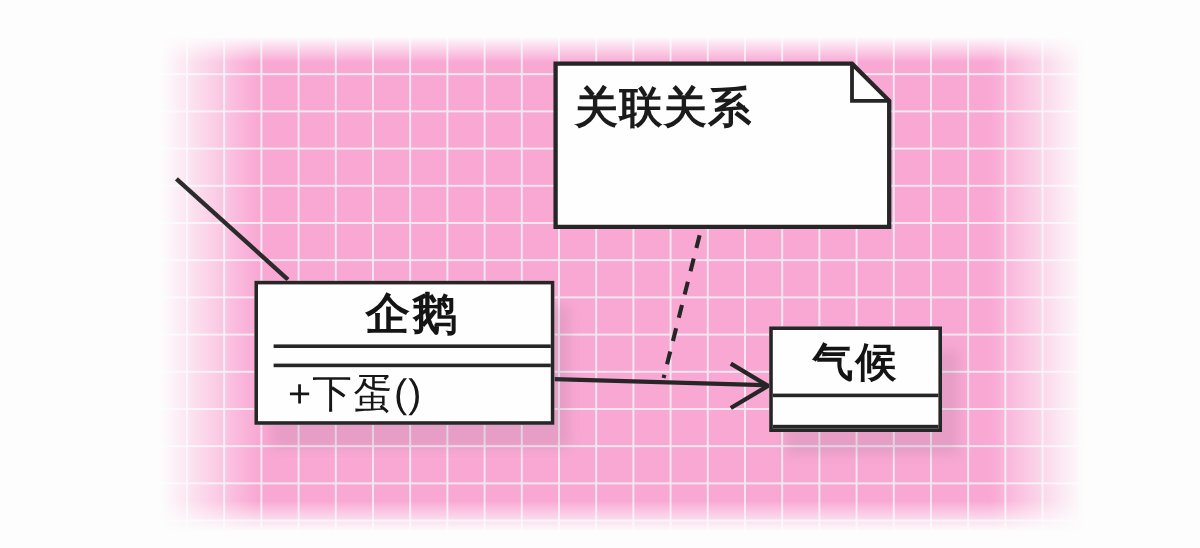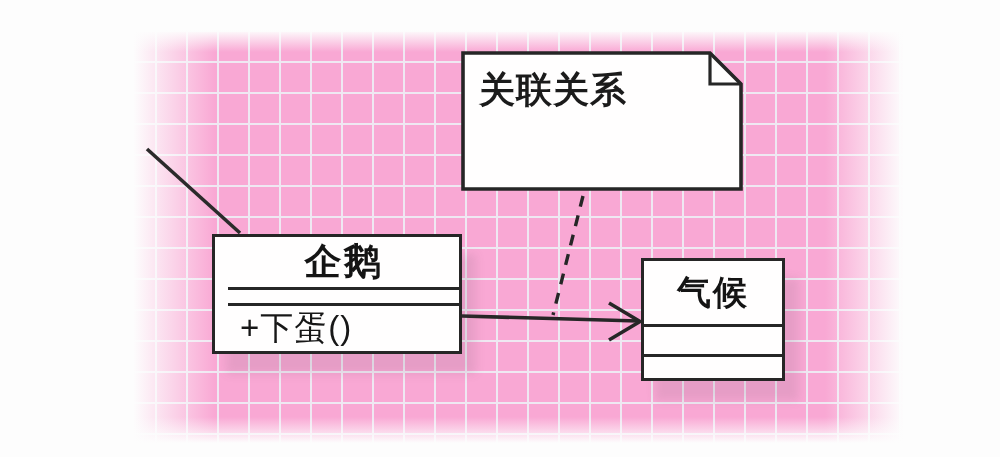--- a/index.html
+++ b/index.html
@@ -89,21 +89,21 @@
     align-items: center;
     padding-left: 12px;
     font-size: 33px;
     font-weight: 400;
     color: #171717;
     letter-spacing: 1px;
   }
   .penguin { left: 212px; top: 234px; width: 250px; height: 120px; padding-left: 13px; }
   .penguin .cls-title { height: 64px; font-size: 37px; }
   .penguin .cls-attrs { height: 25px; }
-  .climate { left: 641px; top: 258px; width: 144px; height: 123px; }
+  .climate { left: 641px; top: 272px; width: 144px; height: 88px; }
   .climate .cls-title { height: 63px; font-size: 34px; }
   .climate .cls-attrs { height: 27px; }
 </style>
 </head>
 <body>
 
 <div class="canvas">
 
   <div class="grid"></div>
   <div class="fade fade-left"></div>

